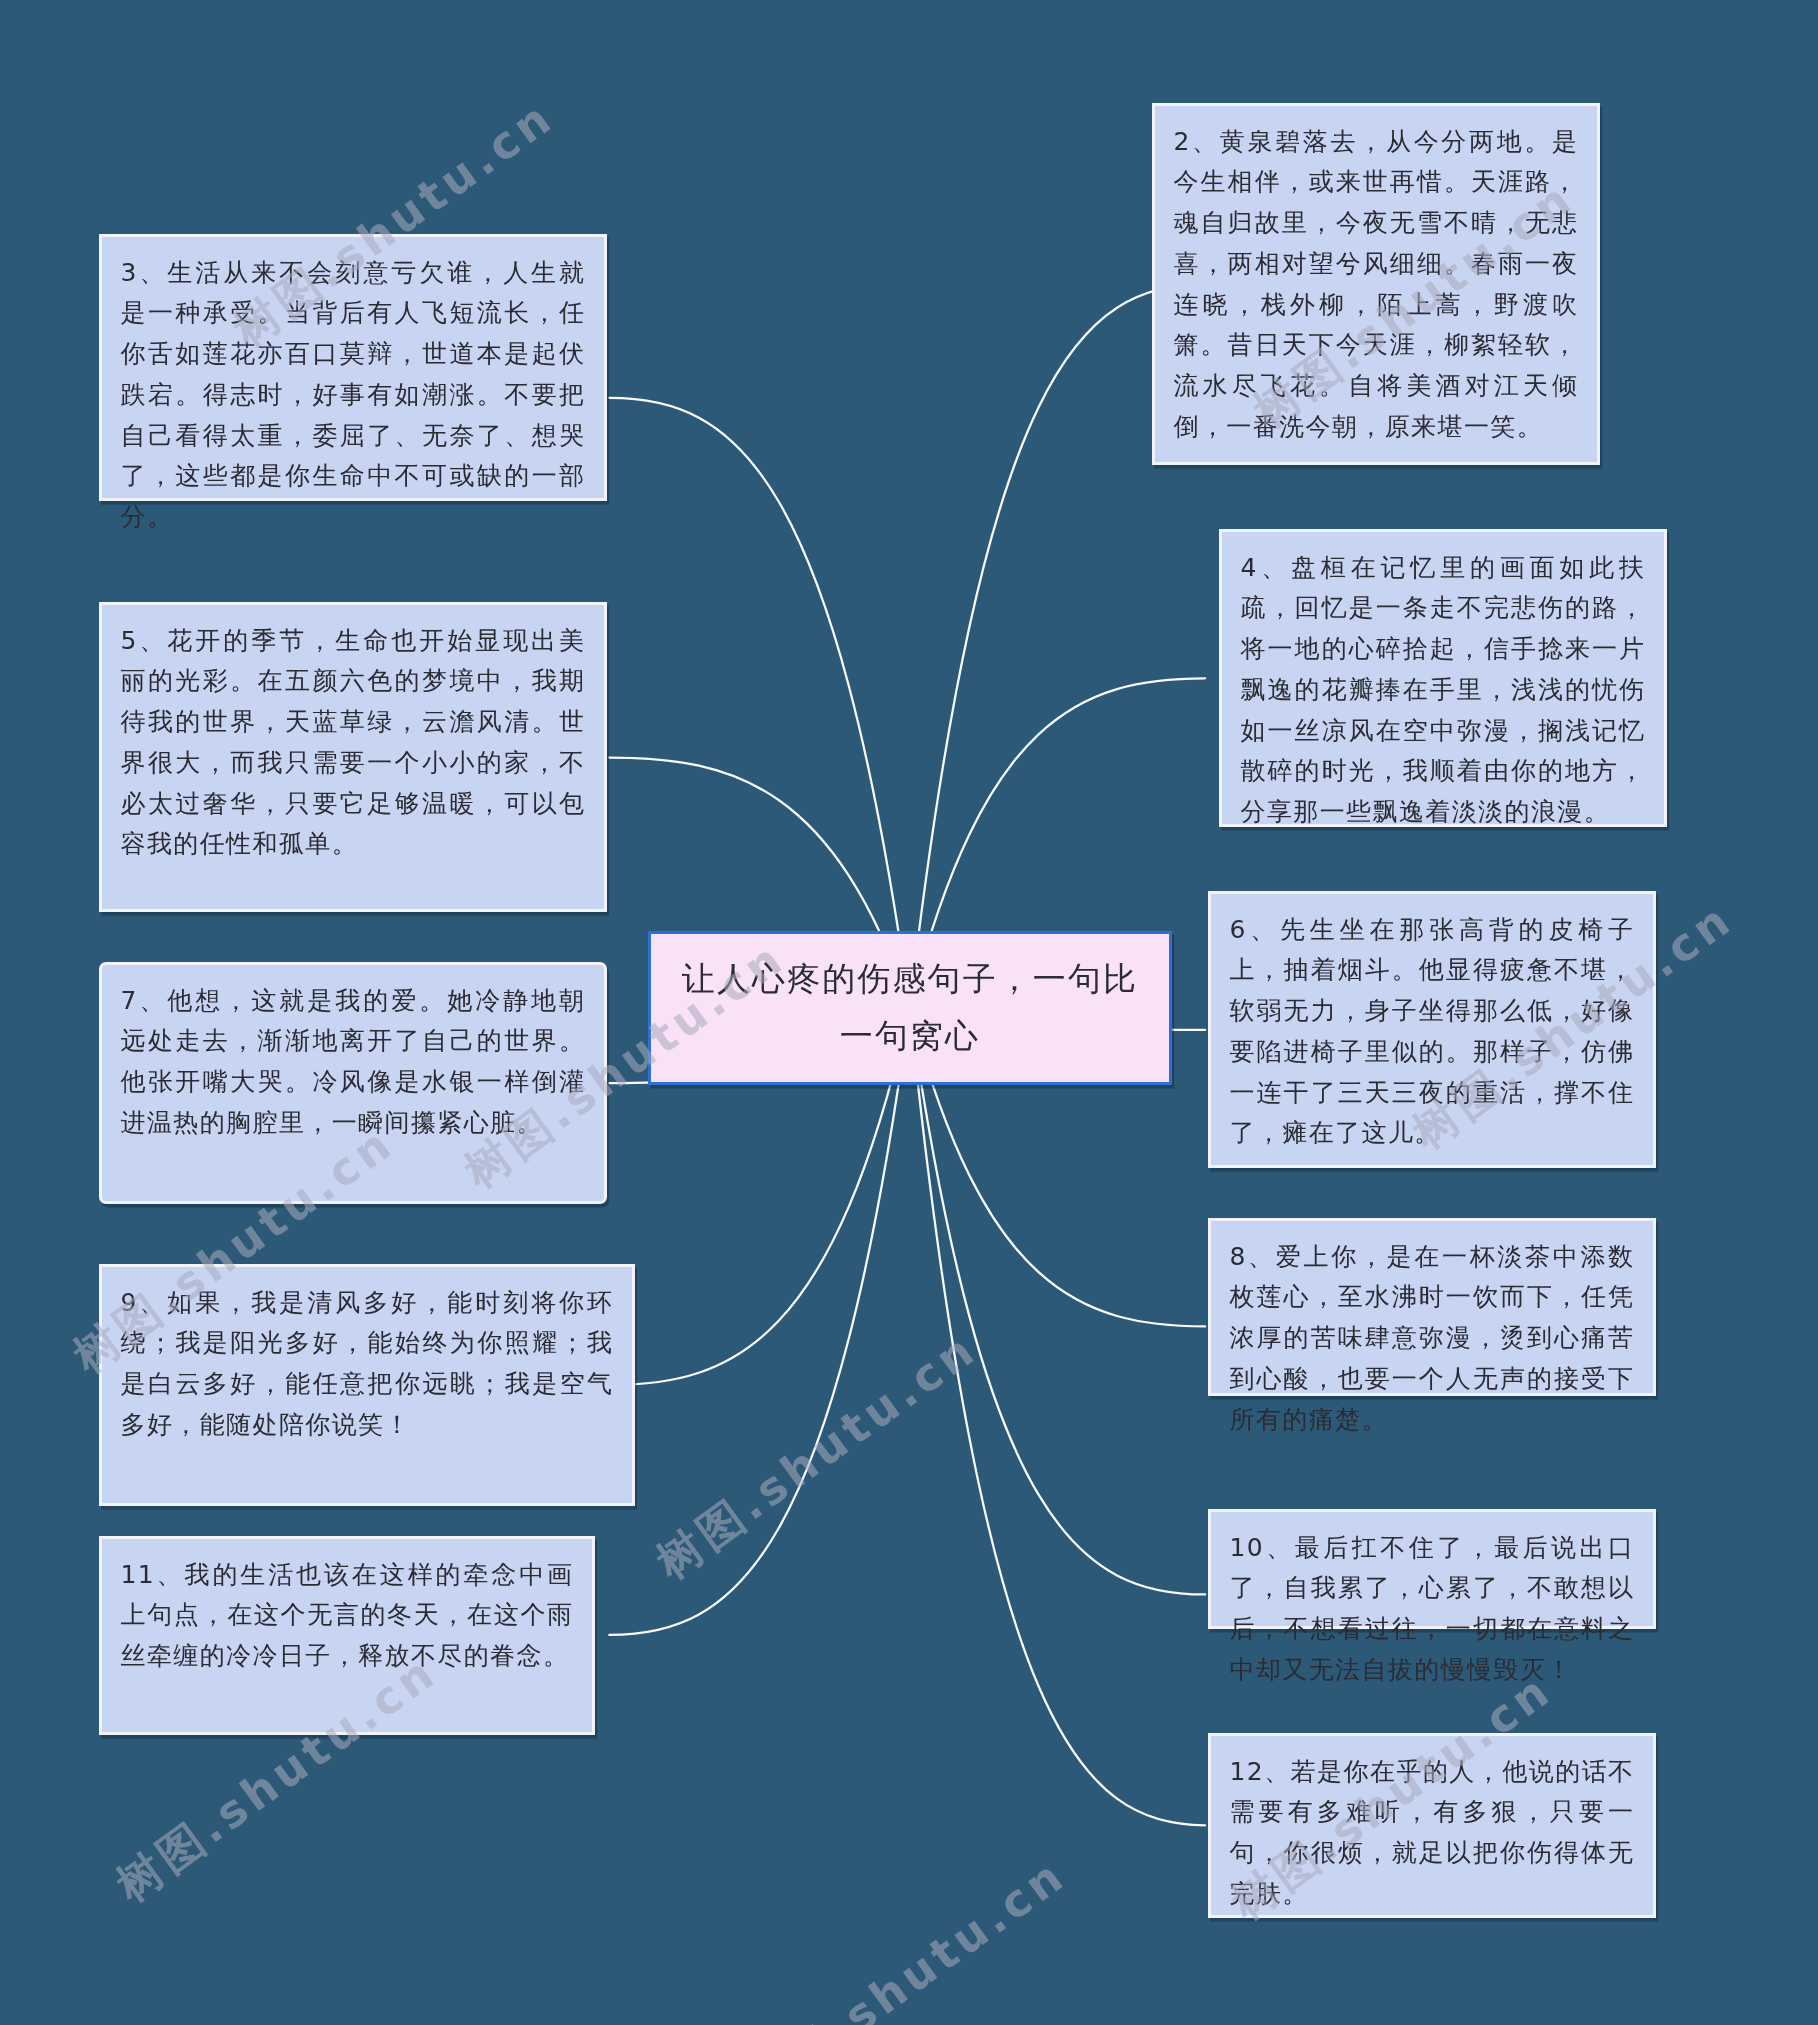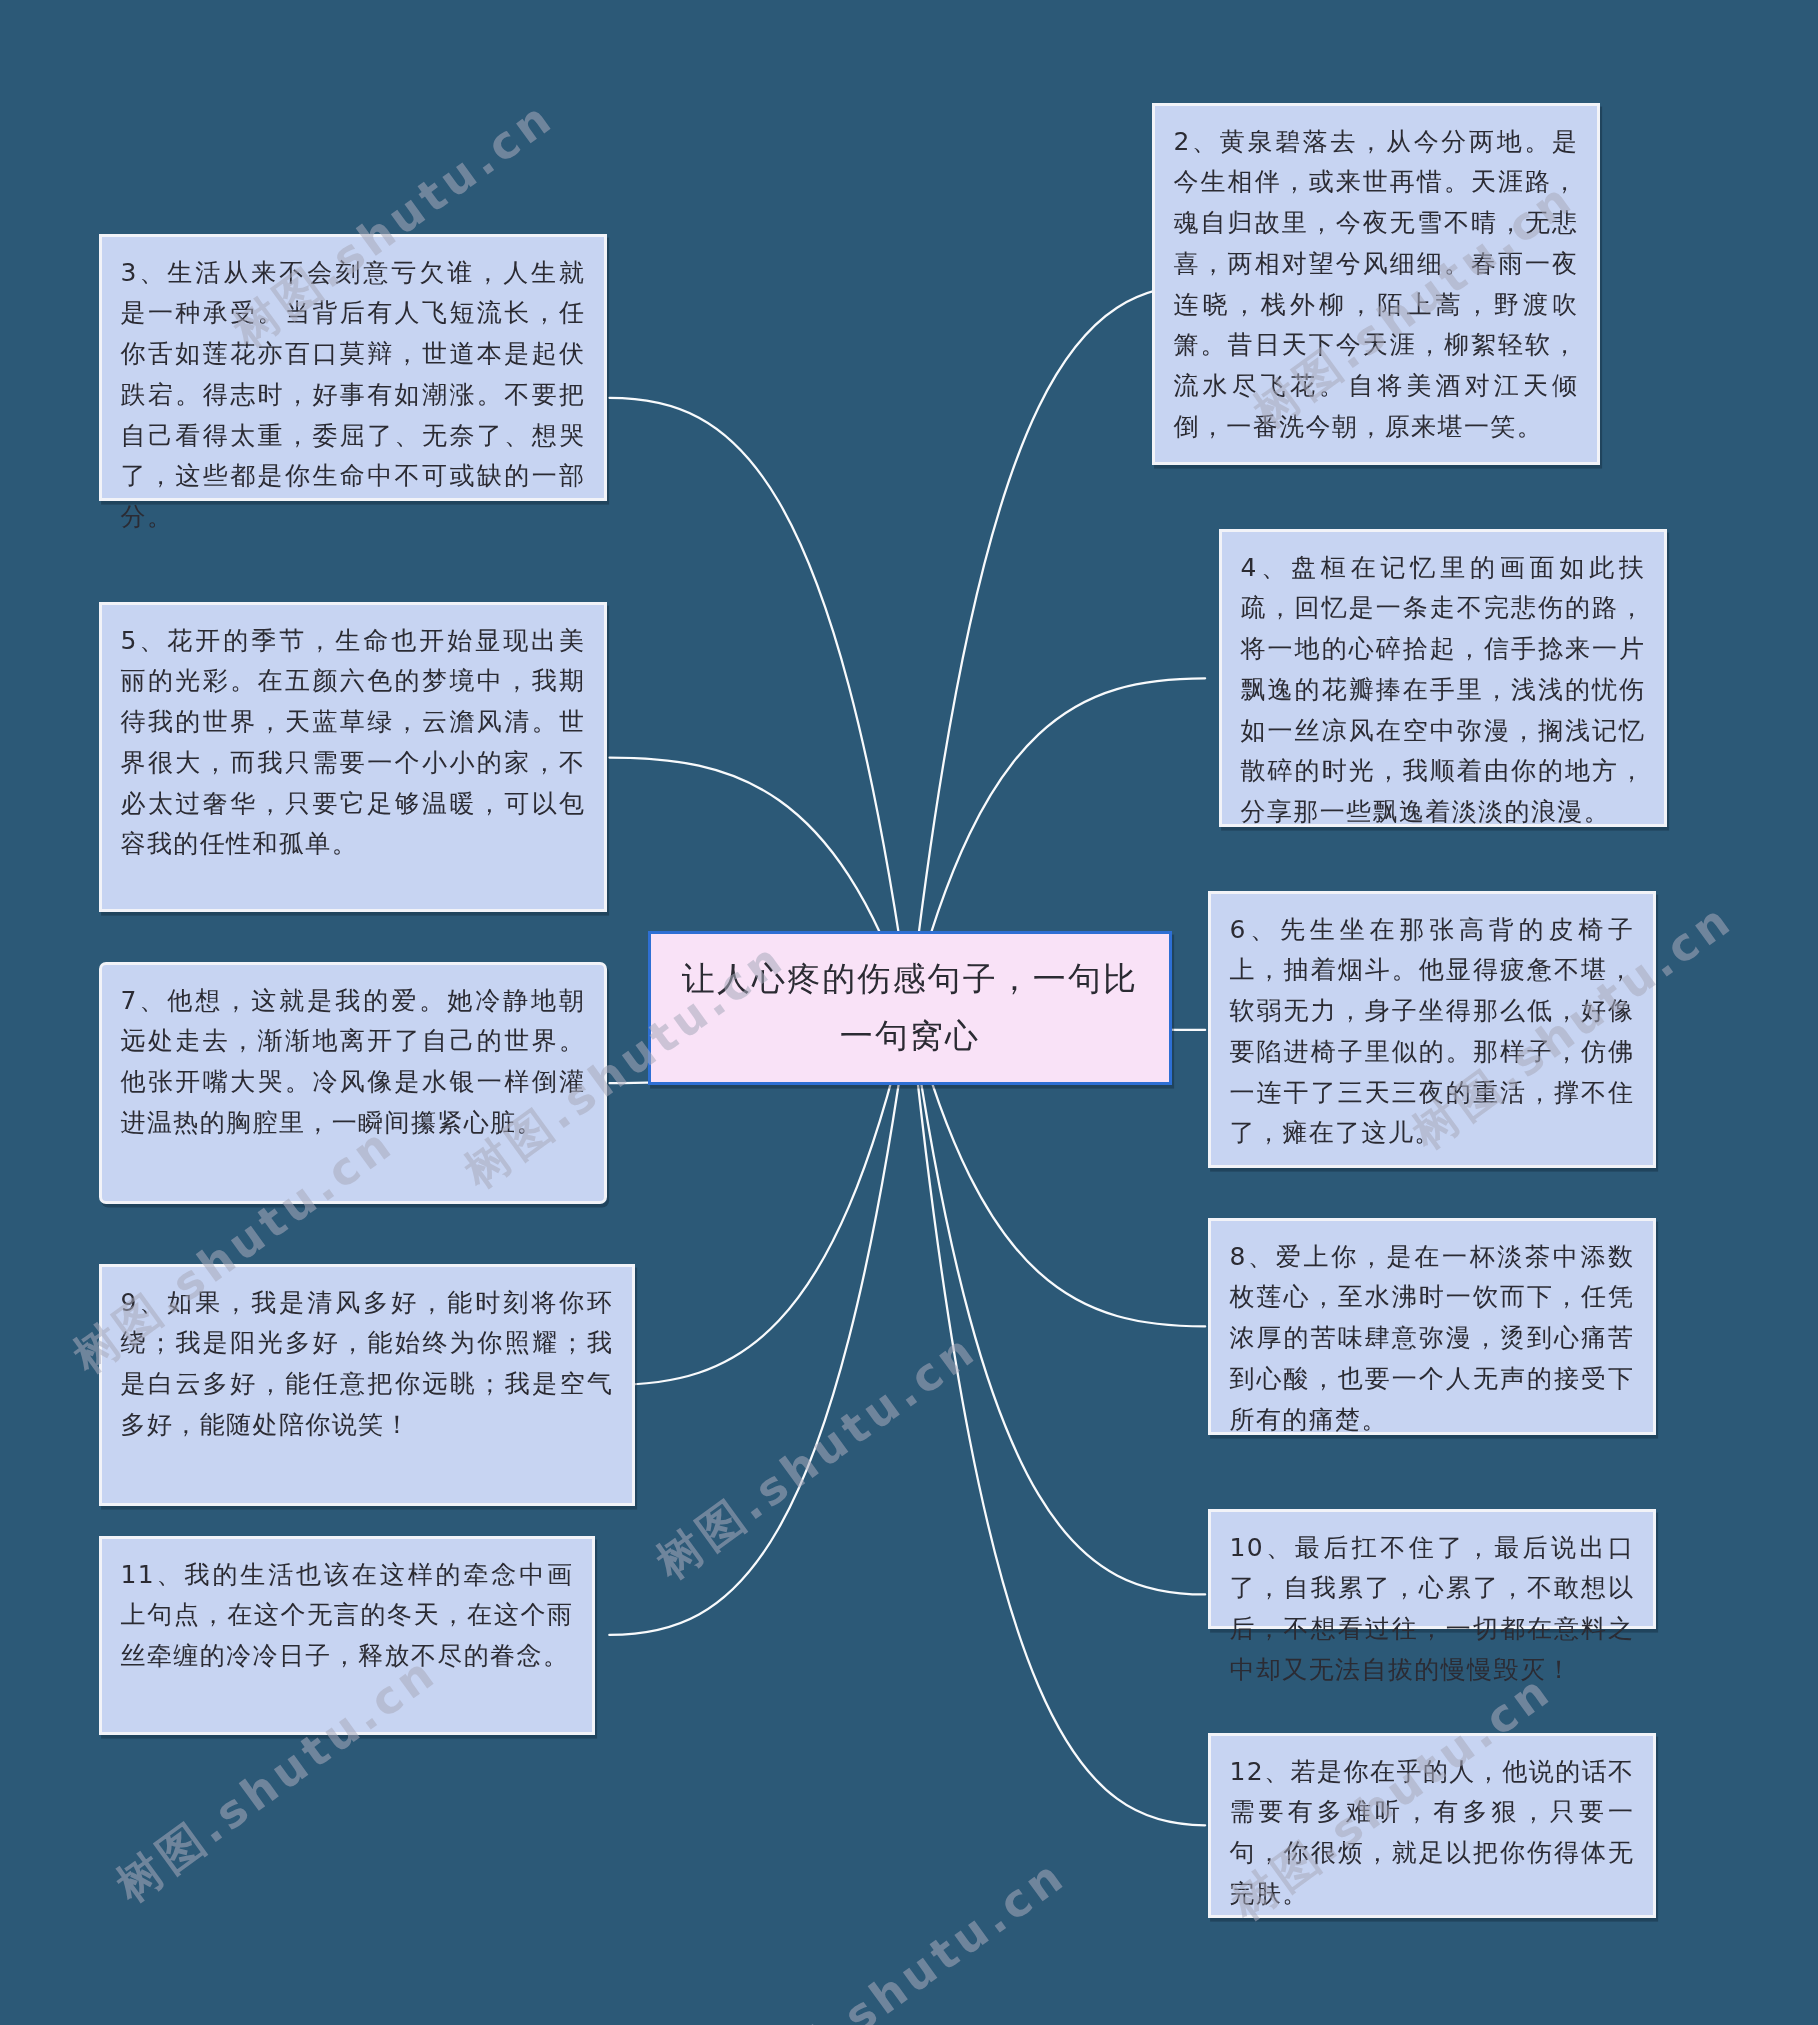--- a/index.html
+++ b/index.html
@@ -71,21 +71,21 @@
       <path d="M 1281 1418.5 C 1175.25 2195.98, 1035.66 2302, 858 2302" fill="none" stroke="#f8fafc" stroke-width="3.2" stroke-linecap="round"></path>
       <path d="M 1281 1418.5 C 1385 2431.82, 1522.28 2570, 1697 2570" fill="none" stroke="#f8fafc" stroke-width="3.2" stroke-linecap="round"></path>
     </svg>
 
   <div class="node" id="n2" style="left: 1152px; top: 103px; width: 448px; height: 362px;"><span>2、黄泉碧落去，从今分两地。是今生相伴，或来世再惜。天涯路，魂自归故里，今夜无雪不晴，无悲喜，两相对望兮风细细。春雨一夜连晓，栈外柳，陌上蒿，野渡吹箫。昔日天下今天涯，柳絮轻软，流水尽飞花。自将美酒对江天倾倒，一番洗今朝，原来堪一笑。</span></div>
   <div class="node" id="n3" style="left: 99px; top: 234px; width: 508px; height: 267px;"><span>3、生活从来不会刻意亏欠谁，人生就是一种承受。当背后有人飞短流长，任你舌如莲花亦百口莫辩，世道本是起伏跌宕。得志时，好事有如潮涨。不要把自己看得太重，委屈了、无奈了、想哭了，这些都是你生命中不可或缺的一部分。</span></div>
   <div class="node" id="n4" style="left: 1208px; top: 529px; width: 448px; height: 298px; margin-left: 11px;"><span>4、盘桓在记忆里的画面如此扶疏，回忆是一条走不完悲伤的路，将一地的心碎拾起，信手捻来一片飘逸的花瓣捧在手里，浅浅的忧伤如一丝凉风在空中弥漫，搁浅记忆散碎的时光，我顺着由你的地方，分享那一些飘逸着淡淡的浪漫。</span></div>
   <div class="node" id="n5" style="left: 99px; top: 602px; width: 508px; height: 310px;"><span>5、花开的季节，生命也开始显现出美丽的光彩。在五颜六色的梦境中，我期待我的世界，天蓝草绿，云澹风清。世界很大，而我只需要一个小小的家，不必太过奢华，只要它足够温暖，可以包容我的任性和孤单。</span></div>
   <div class="node" id="n6" style="left: 1208px; top: 891px; width: 448px; height: 277px;"><span>6、先生坐在那张高背的皮椅子上，抽着烟斗。他显得疲惫不堪，软弱无力，身子坐得那么低，好像要陷进椅子里似的。那样子，仿佛一连干了三天三夜的重活，撑不住了，瘫在了这儿。</span></div>
   <div class="node" id="n7" style="left: 99px; top: 962px; width: 508px; height: 242px; border-radius: 7px;"><span>7、他想，这就是我的爱。她冷静地朝远处走去，渐渐地离开了自己的世界。他张开嘴大哭。冷风像是水银一样倒灌进温热的胸腔里，一瞬间攥紧心脏。</span></div>
-  <div class="node" id="n8" style="left: 1208px; top: 1218px; width: 448px; height: 217px;"><span>8、爱上你，是在一杯淡茶中添数枚莲心，至水沸时一饮而下，任凭浓厚的苦味肆意弥漫，烫到心痛苦到心酸，也要一个人无声的接受下所有的痛楚。</span></div>
+  <div class="node" id="n8" style="left: 1208px; top: 1218px; width: 448px; height: 178px;"><span>8、爱上你，是在一杯淡茶中添数枚莲心，至水沸时一饮而下，任凭浓厚的苦味肆意弥漫，烫到心痛苦到心酸，也要一个人无声的接受下所有的痛楚。</span></div>
   <div class="node" id="n9" style="left: 99px; top: 1264px; width: 536px; height: 242px;"><span>9、如果，我是清风多好，能时刻将你环绕；我是阳光多好，能始终为你照耀；我是白云多好，能任意把你远眺；我是空气多好，能随处陪你说笑！</span></div>
   <div class="node" id="n10" style="left: 1208px; top: 1509px; width: 448px; height: 120px;"><span>10、最后扛不住了，最后说出口了，自我累了，心累了，不敢想以后，不想看过往，一切都在意料之中却又无法自拔的慢慢毁灭！</span></div>
   <div class="node" id="n11" style="left: 99px; top: 1536px; width: 496px; height: 199px;"><span>11、我的生活也该在这样的牵念中画上句点，在这个无言的冬天，在这个雨丝牵缠的冷冷日子，释放不尽的眷念。</span></div>
   <div class="node" id="n12" style="left: 1208px; top: 1733px; width: 448px; height: 185px;"><span>12、若是你在乎的人，他说的话不需要有多难听，有多狠，只要一句，你很烦，就足以把你伤得体无完肤。</span></div>
 
   <div class="central" id="central" style="left: 648px; top: 931px; width: 524px; height: 154px;">
     <span>让人心疼的伤感句子，一句比一句窝心</span>
   </div>
 
   <div class="wm" style="left:394px;top:224px">树图.shutu.cn</div>

